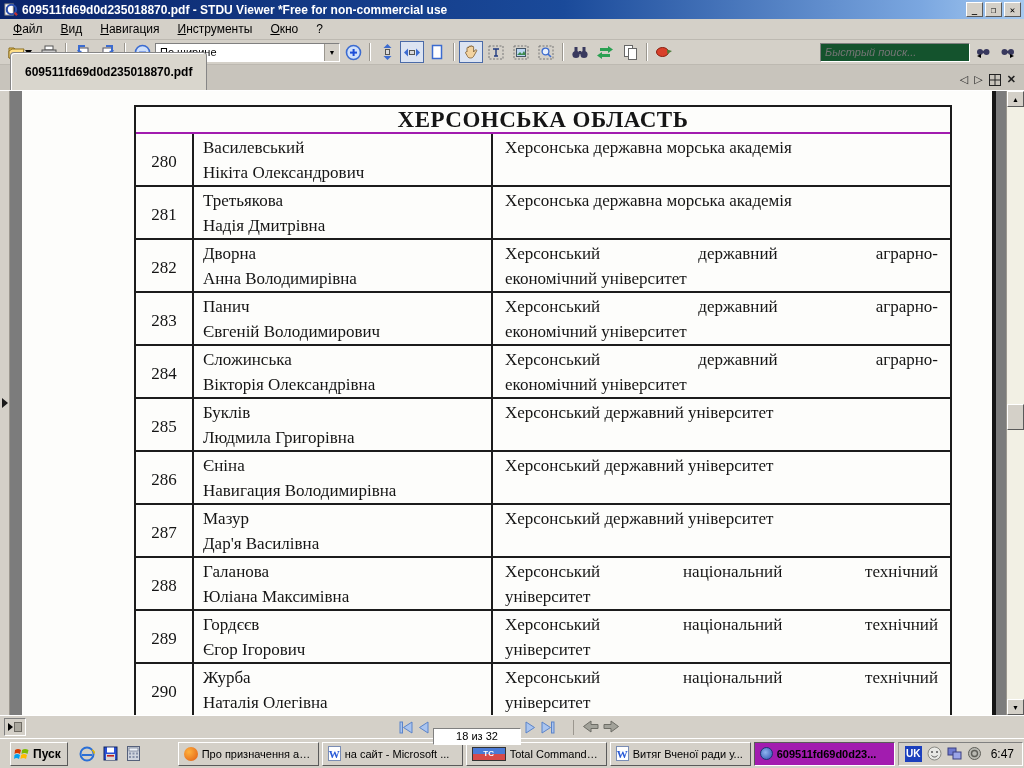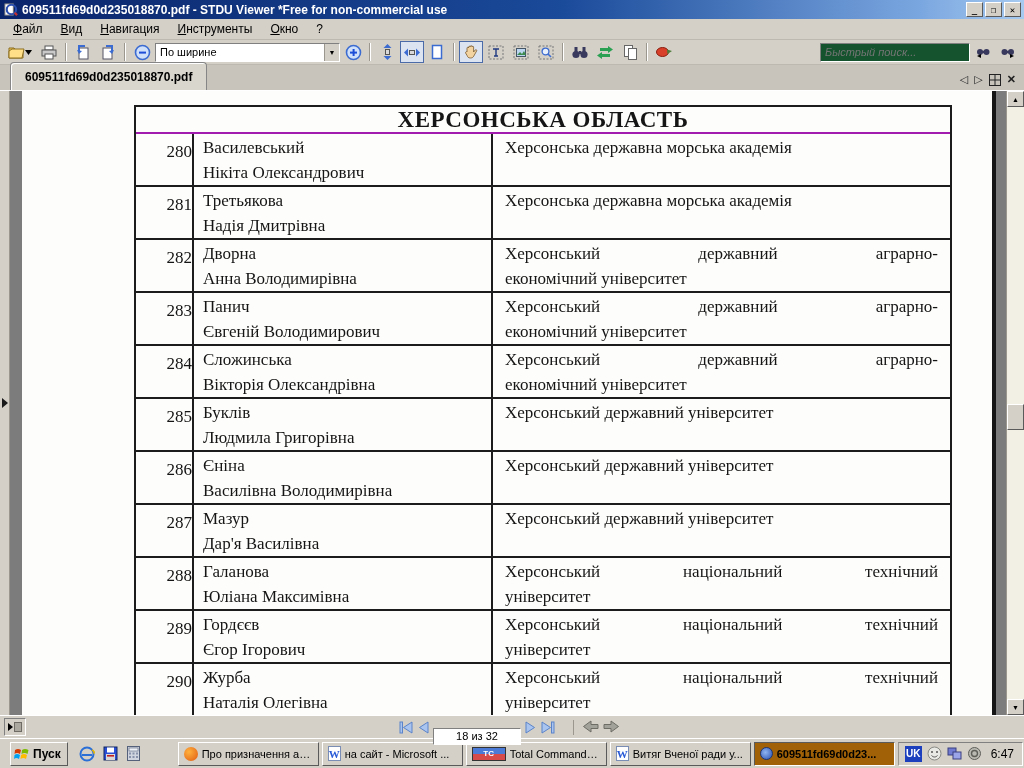--- a/index.html
+++ b/index.html
@@ -27,35 +27,35 @@
   .tbtn { width:24px; height:22px; display:flex; align-items:center; justify-content:center; border:1px solid transparent; }
   .tsep { width:2px; height:18px; margin:0 3px; border-left:1px solid #9b978f; border-right:1px solid #fff; }
   .combo { width:185px; height:19px; background:#fff; border:1px solid; border-color:#808080 #fff #fff #808080; display:flex; align-items:center; }
   .combo .combo-text { flex:1; padding-left:4px; font-size:11px; }
   .combo .combo-arrow { width:15px; height:17px; background:#d4d0c8; border-left:1px solid #9b978f; display:flex; align-items:center; justify-content:center; font-size:7px; }
   .searchbox { width:150px; height:19px; border:1px solid; border-color:#808080 #fff #fff #808080; background:#14532d; font-style:italic; color:#9a9a9a; font-size:11px; padding:0 4px; font-family:Liberation Sans, sans-serif; }
   .spacer { flex:1; }
 
   
   .tabbar { height:26px; background:#c8c4bc; display:flex; align-items:flex-end; padding:0 2px; border-bottom:1px solid #fff; flex:0 0 auto; }
-  .tab { height:28px; margin-left:8px; padding:4px 14px; background:#d9d6cd; border:1px solid #868686; border-bottom:none; border-radius:4px 4px 0 0; display:flex; align-items:center; font-weight:bold; font-size:12px; box-shadow:inset 1px 1px 0 #fff; }
+  .tab { height:38px; margin-left:8px; padding:4px 14px; background:#d9d6cd; border:1px solid #868686; border-bottom:none; border-radius:4px 4px 0 0; display:flex; align-items:center; font-weight:bold; font-size:12px; box-shadow:inset 1px 1px 0 #fff; }
   .tabctrl { display:flex; align-items:center; gap:6px; margin-left:auto; margin-right:6px; margin-bottom:4px; }
   .tabctrl span { font-size:11px; color:#222; }
 
   
   .content { flex:1 1 auto; display:flex; min-height:0; }
   .left-splitter { width:10px; background:#d4d0c8; border-right:1px solid #9b978f; display:flex; align-items:center; justify-content:center; }
   .left-splitter .splitter-arrow { width:0; height:0; border-left:6px solid #1a1a1a; border-top:5px solid transparent; border-bottom:5px solid transparent; }
   .page-wrap { flex:1; background:#7c7c7c; position:relative; min-width:0; }
   .page { position:absolute; top:0; bottom:0; left:12px; right:10px; background:#fdfdfb; border-right:4px solid #151515; overflow:hidden; }
   .doc-table { margin:14px 0 0 112px; width:818px; border:2px solid #1c1c1c; font-family:"Liberation Serif",serif; color:#151515; }
   .doc-header { height:27px; border-bottom:2px solid #a21caf; display:flex; align-items:center; justify-content:center; font-size:23px; font-weight:bold; letter-spacing:0.5px; }
   .trow { display:grid; grid-template-columns:58px 299px 1fr; border-bottom:2px solid #1c1c1c; height:53px; overflow:hidden; }
   .trow:last-child { border-bottom:none; }
-  .c-num { border-right:2px solid #1c1c1c; text-align:right; font-size:17px; padding-top:6px; line-height:24px; }
+  .c-num { border-right:2px solid #1c1c1c; text-align:center; font-size:17px; padding-top:16px; line-height:24px; }
   .c-name { border-right:2px solid #1c1c1c; padding:1px 6px 0 9px; font-size:17px; }
   .c-uni { padding:1px 12px 0 12px; font-size:17px; }
   .c-name span, .c-uni span { display:block; line-height:25px; white-space:nowrap; overflow:hidden; }
   .c-uni span.just { text-align:justify; text-align-last:justify; white-space:normal; }
 
   
   .vscroll { width:18px; background:#f2f0e4; border-left:1px solid #9b978f; display:flex; flex-direction:column; }
   .sc-btn { height:16px; display:flex; align-items:center; justify-content:center; font-size:7px; color:#000; flex:0 0 auto; }
   .sc-track { flex:1; position:relative; }
   .sc-thumb { position:absolute; left:0; right:0; top:297px; height:26px; }
@@ -70,21 +70,21 @@
   .nav-arrow svg { display:block; }
   .hist { display:flex; align-items:center; gap:4px; margin-left:14px; padding-left:8px; border-left:1px solid #9b978f; }
 
   
   .taskbar { height:30px; border-top:1px solid #fff; background:#d4d0c8; display:flex; align-items:center; padding:2px 10px; gap:3px; flex:0 0 auto; }
   .start-btn { height:24px; padding:0 6px 0 3px; display:flex; align-items:center; gap:3px; font-weight:bold; font-size:12px; font-family:"Liberation Sans",sans-serif; }
   .ql { display:flex; align-items:center; gap:6px; padding:0 8px; }
   .ql-item { width:17px; height:17px; display:flex; align-items:center; justify-content:center; }
   .task-btn { width:141px; height:24px; display:flex; align-items:center; gap:4px; padding:0 5px; font-size:11px; overflow:hidden; }
   .task-btn .task-label { white-space:nowrap; overflow:hidden; text-overflow:ellipsis; }
-  .task-btn.active { border-color:#5a5a5a #ffffff #ffffff #5a5a5a; background:#a16207; font-weight:bold; }
+  .task-btn.active { border-color:#5a5a5a #ffffff #ffffff #5a5a5a; background:#a21caf; font-weight:bold; }
   .task-ic { width:16px; height:16px; flex:0 0 auto; display:flex; align-items:center; justify-content:center; font-weight:bold; }
   .ic-firefox { background:radial-gradient(circle at 35% 35%, #ffb13d, #e05a12); border-radius:50%; width:14px; height:14px; }
   .ic-word { background:#fff; border:1px solid #7a8db5; color:#2a5bd7; font-size:11px; font-family:"Liberation Serif",serif; width:13px; height:15px; line-height:14px; text-align:center; }
   .ic-totalcmd { background:linear-gradient(#4a7ad6 50%, #d64a4a 50%); border:1px solid #333; color:#fff; font-size:8px; width:34px; height:14px; text-align:center; line-height:13px; }
   .ic-stdu { background:radial-gradient(circle at 40% 40%, #8fb4f0, #2a4fae); border-radius:50%; width:13px; height:13px; border:1px solid #1c3573; }
   .tray { margin-left:auto; height:24px; display:flex; align-items:center; gap:5px; padding:0 8px 0 6px; border-left:1px solid #9b978f; }
   .lang-badge { width:17px; height:16px; background:#1b3fbd; color:#fff; font-size:10px; font-weight:bold; display:flex; align-items:center; justify-content:center; }
   .tray-ico { width:15px; height:15px; display:flex; align-items:center; justify-content:center; }
   .clock { font-size:12px; color:#000; padding-left:4px; }
 </style>
@@ -343,21 +343,21 @@
               </div>
     <div class="c-uni">
                 <span class="l1">Херсонський державний університет</span>
                 <span class="l2"></span>
               </div>
   </div>
             <div class="trow">
     <div class="c-num">286</div>
     <div class="c-name">
                 <span class="l1">Єніна</span>
-                <span class="l2">Василівна Володимирівна</span>
+                <span class="l2">Навигация Володимирівна</span>
               </div>
     <div class="c-uni">
                 <span class="l1">Херсонський державний університет</span>
                 <span class="l2"></span>
               </div>
   </div>
             <div class="trow">
     <div class="c-num">287</div>
     <div class="c-name">
                 <span class="l1">Мазур</span>

